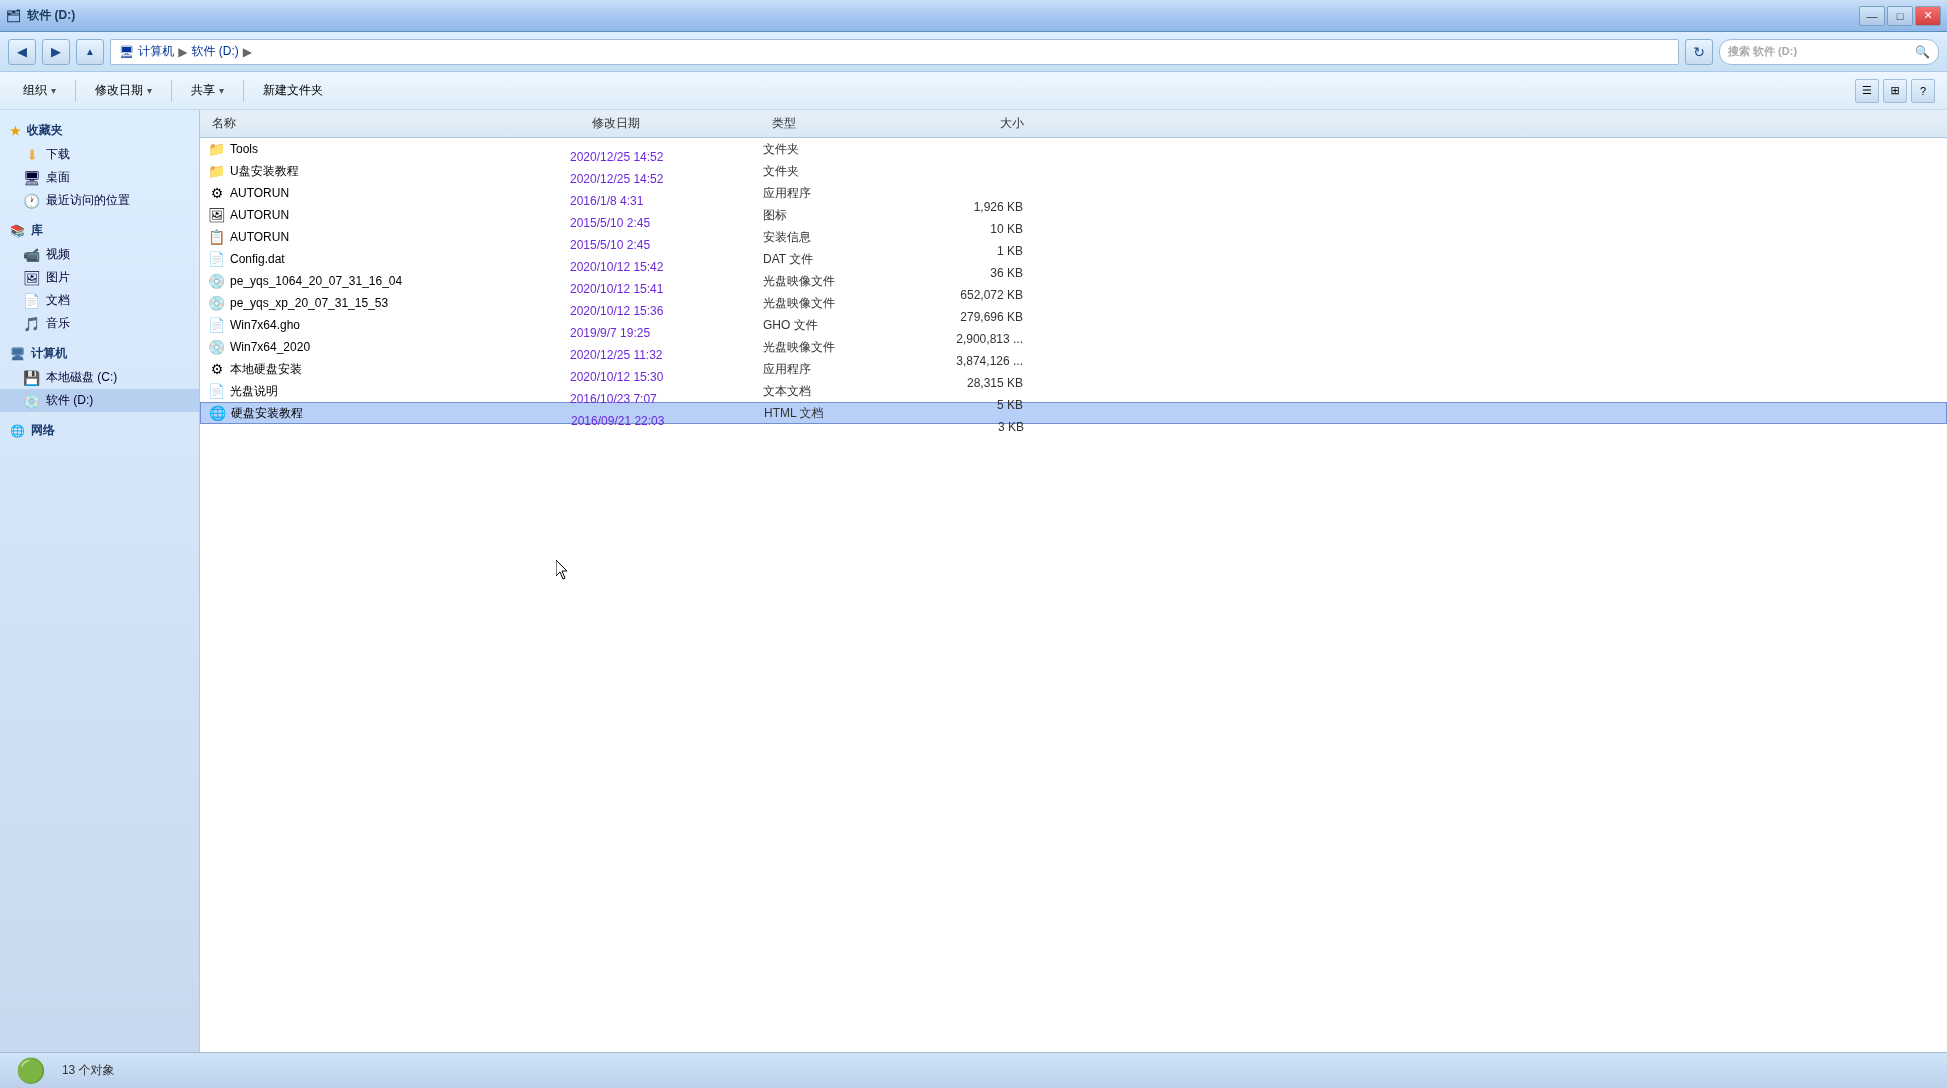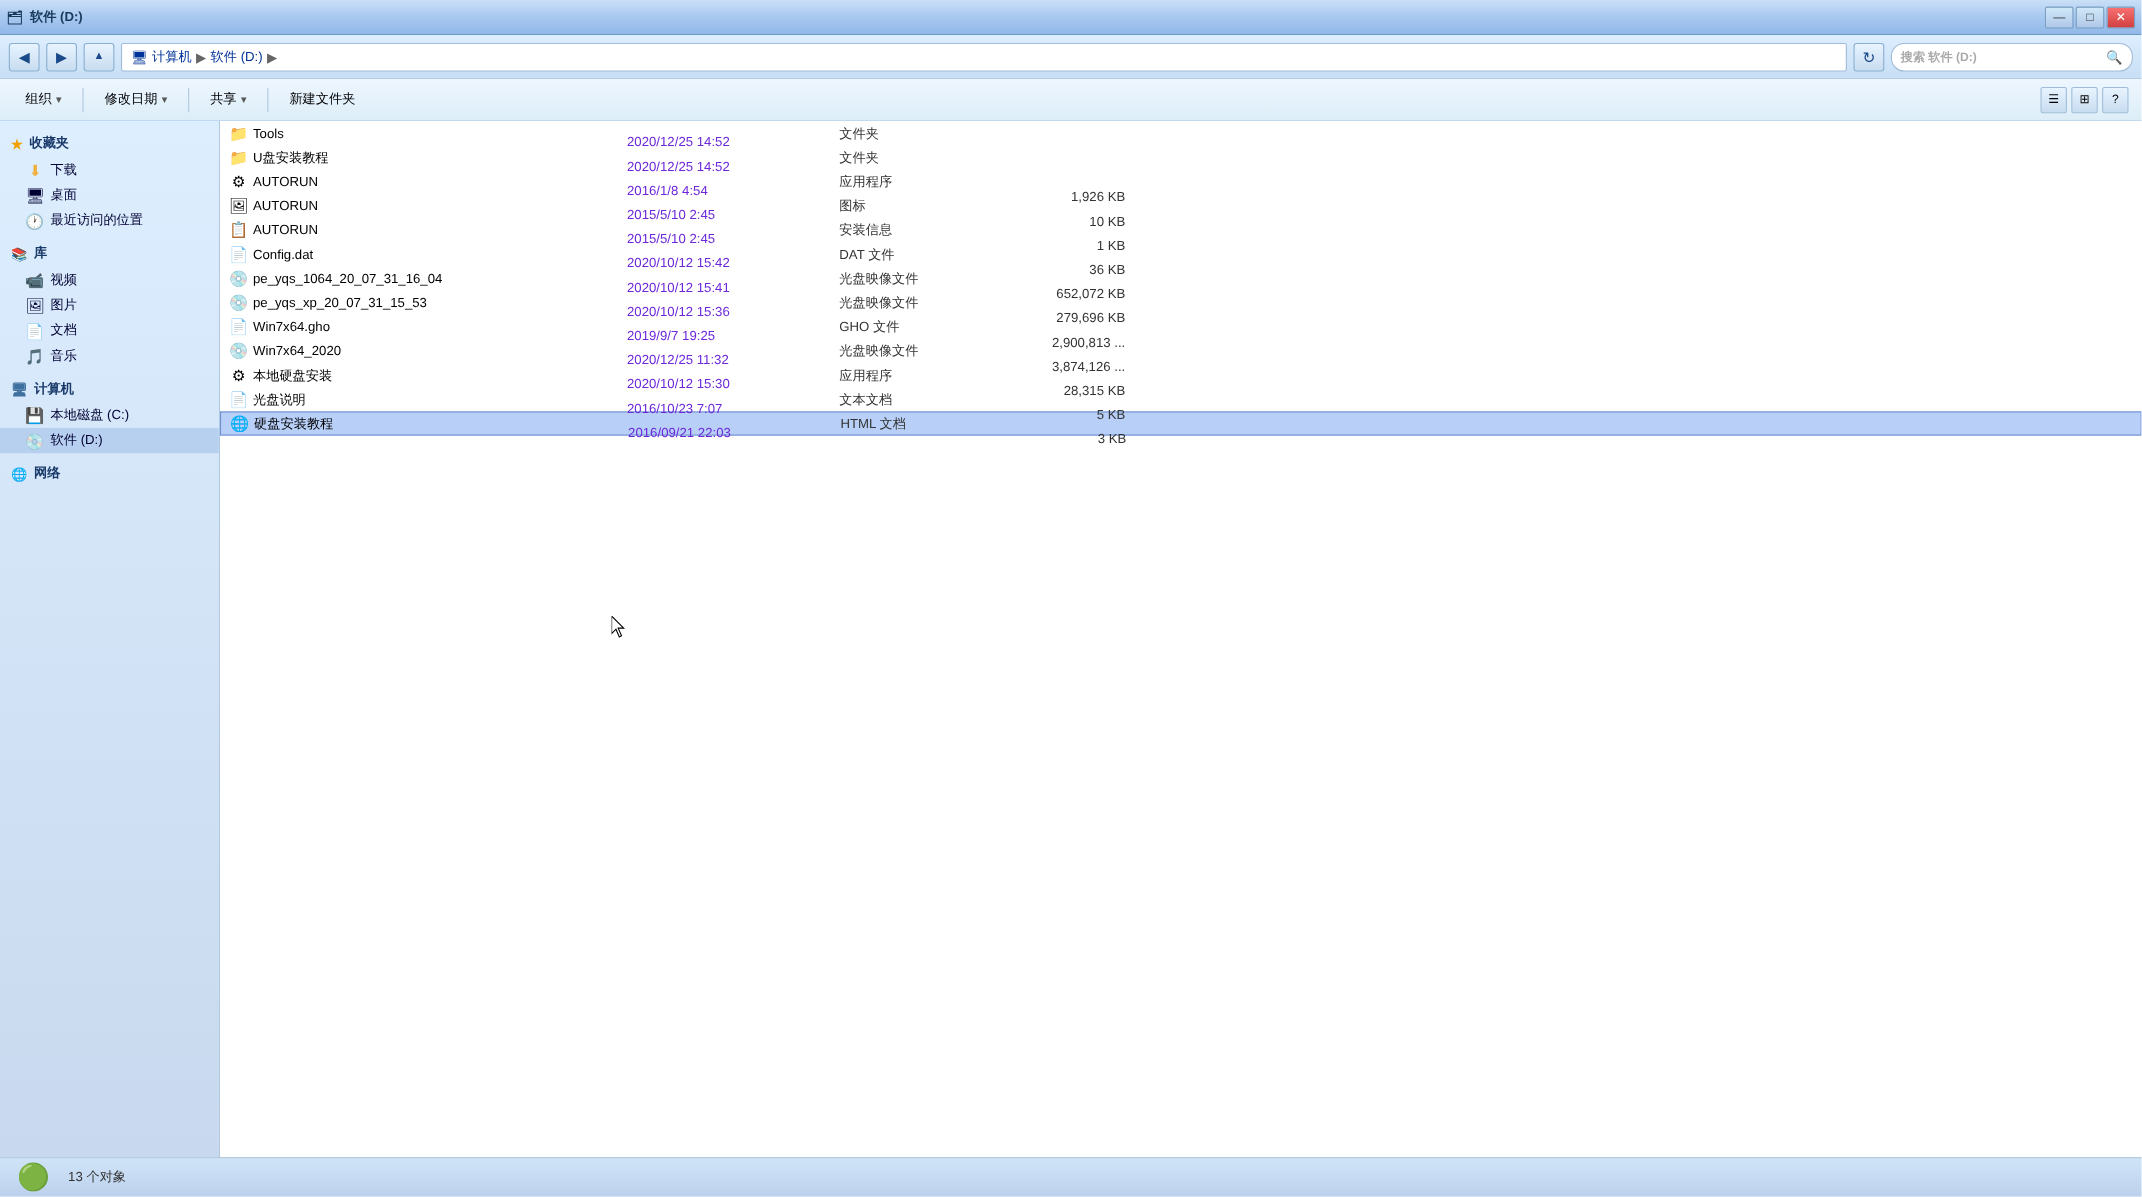--- a/index.html
+++ b/index.html
@@ -369,20 +369,26 @@
     <div class="sidebar-section">
       <div class="sidebar-group-header">
         <span class="network-icon">🌐</span>
         <span>网络</span>
       </div>
     </div>
   </div>
 
   <div class="file-area">
 
+    <div class="col-headers">
+      <div class="col-name">名称</div>
+      <div class="col-date">修改日期</div>
+      <div class="col-type">类型</div>
+      <div class="col-size">大小</div>
+    </div>
 
     <div class="file-list" id="file-list-container">
     <div class="file-row">
     <div class="file-name-cell">
       <span class="file-icon">📁</span>
       <span class="file-name-text">Tools</span>
     </div>
     <div class="file-date">2020/12/25 14:52</div>
     <div class="file-type">文件夹</div>
     <div class="file-size"></div>
@@ -394,21 +400,21 @@
     </div>
     <div class="file-date">2020/12/25 14:52</div>
     <div class="file-type">文件夹</div>
     <div class="file-size"></div>
   </div>
         <div class="file-row">
     <div class="file-name-cell">
       <span class="file-icon">⚙</span>
       <span class="file-name-text">AUTORUN</span>
     </div>
-    <div class="file-date">2016/1/8 4:54</div>
+    <div class="file-date">2016/1/8 4:31</div>
     <div class="file-type">应用程序</div>
     <div class="file-size">1,926 KB</div>
   </div>
         <div class="file-row">
     <div class="file-name-cell">
       <span class="file-icon">🖼</span>
       <span class="file-name-text">AUTORUN</span>
     </div>
     <div class="file-date">2015/5/10 2:45</div>
     <div class="file-type">图标</div>

